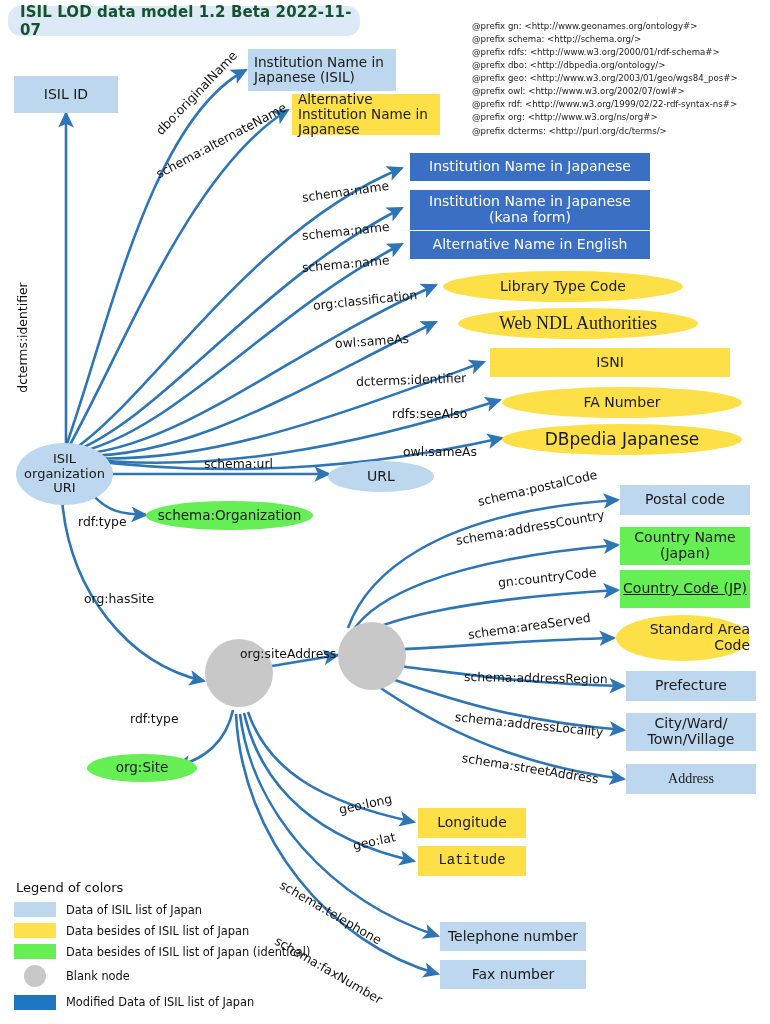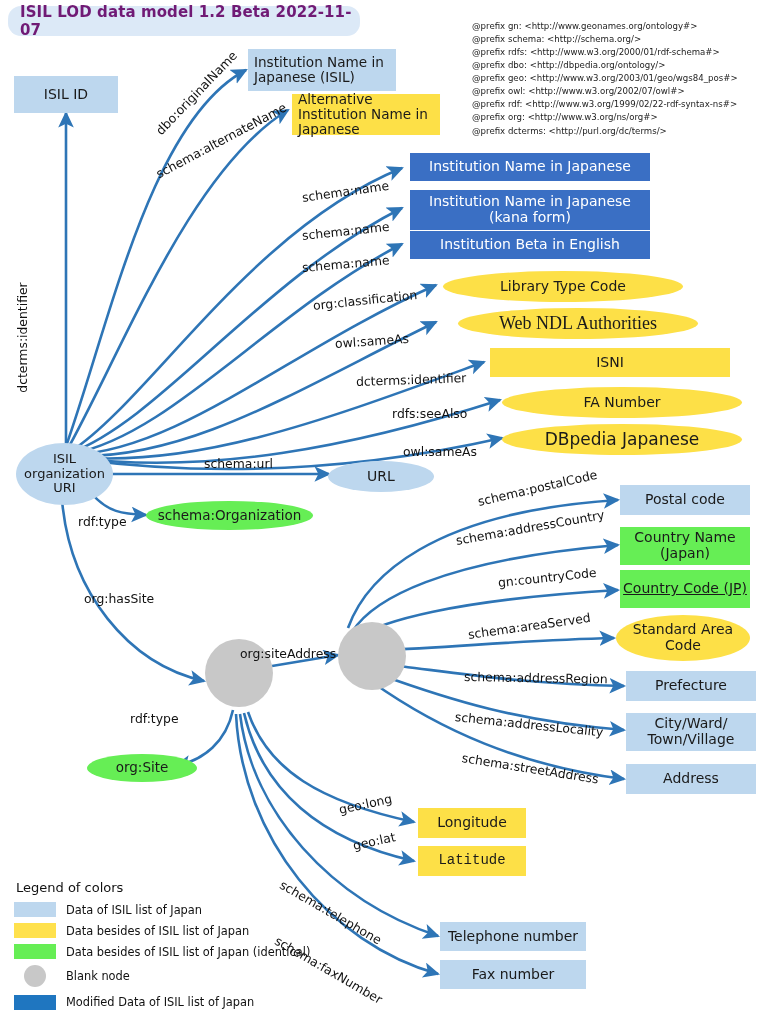--- a/index.html
+++ b/index.html
@@ -15,21 +15,21 @@
   .ell{border-radius:50%;}
 
   .c-blue{background:#bdd7ee;color:#1a1a1a;}
   .c-yellow{background:#fde047;color:#1a1a1a;}
   .c-green{background:#66ee55;color:#1a1a1a;}
   .c-dblue{background:#3a6fc4;color:#ffffff;}
   .c-gray{background:#c8c8c8;}
 
   .title{position:absolute;left:8px;top:6px;width:352px;height:30px;background:#dce9f7;
          display:flex;align-items:center;padding-left:12px;box-sizing:border-box;
-         font-weight:bold;font-size:15px;letter-spacing:.1px;color:#701a75;border-radius:13px;}
+         font-weight:bold;font-size:15px;letter-spacing:.1px;color:#14532d;border-radius:13px;}
 
   .prefixes{position:absolute;left:472px;top:20px;width:292px;font-size:8.6px;
             line-height:1.52;color:#222;white-space:nowrap;}
   .prefixes div{font-family:"DejaVu Sans","Liberation Sans",sans-serif;}
 
   .elabel{position:absolute;font-size:12.4px;color:#111;white-space:nowrap;
           transform-origin:left center;}
 
   .legend{position:absolute;left:14px;top:880px;width:262px;}
   .legend .lg-title{font-size:13px;margin:0 0 4px 2px;color:#111;}
@@ -116,21 +116,21 @@
   <div class="node rect c-blue" style="left:14px;top:76px;width:104px;height:37px;font-size:14px;">ISIL ID</div>
 
   <div class="node rect c-blue" style="left:248px;top:49px;width:148px;height:42px;font-size:13.6px;padding:4px 6px;justify-content:flex-start;text-align:left;">Institution Name in Japanese (ISIL)</div>
 
   <div class="node rect c-yellow" style="left:292px;top:94px;width:148px;height:41px;font-size:13.6px;padding:0 6px;justify-content:flex-start;text-align:left;">Alternative Institution Name in Japanese</div>
 
   <div class="node rect c-dblue" style="left:410px;top:153px;width:240px;height:28px;font-size:14px;">Institution Name in Japanese</div>
 
   <div class="node rect c-dblue" style="left:410px;top:190px;width:240px;height:40px;font-size:14px;">Institution Name in Japanese (kana form)</div>
 
-  <div class="node rect c-dblue" style="left:410px;top:231px;width:240px;height:28px;font-size:14px;">Institution Beta in English</div>
+  <div class="node rect c-dblue" style="left:410px;top:231px;width:240px;height:28px;font-size:14px;">Alternative Name in English</div>
 
   <div class="node ell c-yellow" style="left:443px;top:271px;width:240px;height:31px;font-size:14px;">Library Type Code</div>
 
   <div class="node ell c-yellow" style="left:458px;top:308px;width:240px;height:31px;font-size:18px;font-family:Liberation Serif, serif;">Web NDL Authorities</div>
 
   <div class="node rect c-yellow" style="left:490px;top:348px;width:240px;height:29px;font-size:14px;">ISNI</div>
 
   <div class="node ell c-yellow" style="left:502px;top:387px;width:240px;height:31px;font-size:14px;">FA Number</div>
 
   <div class="node ell c-yellow" style="left:502px;top:424px;width:240px;height:31px;font-size:17px;">DBpedia Japanese</div>
@@ -146,27 +146,27 @@
   <div class="node ell c-gray" style="left:205px;top:639px;width:68px;height:68px;"></div>
 
   <div class="node ell c-gray" style="left:338px;top:622px;width:68px;height:68px;"></div>
 
   <div class="node rect c-blue" style="left:620px;top:485px;width:130px;height:30px;font-size:14px;">Postal code</div>
 
   <div class="node rect c-green" style="left:620px;top:527px;width:130px;height:38px;font-size:14px;">Country Name (Japan)</div>
 
   <div class="node rect c-green" style="left:620px;top:570px;width:130px;height:38px;font-size:14px;text-decoration:underline;">Country Code (JP)</div>
 
-  <div class="node ell c-yellow" style="left:616px;top:615px;width:134px;height:46px;font-size:14px;">Standard Area Code</div>
+  <div class="node ell c-yellow" style="left:616px;top:615px;width:134px;height:46px;font-size:14px;text-align:right;">Standard Area Code</div>
 
   <div class="node rect c-blue" style="left:626px;top:671px;width:130px;height:30px;font-size:14px;">Prefecture</div>
 
   <div class="node rect c-blue" style="left:626px;top:713px;width:130px;height:38px;font-size:14px;">City/Ward/ Town/Village</div>
 
-  <div class="node rect c-blue" style="left:626px;top:764px;width:130px;height:30px;font-size:14px;">Address</div>
+  <div class="node rect c-blue" style="left:626px;top:764px;width:130px;height:30px;font-size:14px;font-family:Liberation Serif, serif;">Address</div>
 
   <div class="node rect c-yellow" style="left:418px;top:808px;width:108px;height:30px;font-size:14px;">Longitude</div>
 
   <div class="node rect c-yellow" style="left:418px;top:846px;width:108px;height:30px;font-size:14px;font-family:Liberation Mono, monospace;">Latitude</div>
 
   <div class="node rect c-blue" style="left:440px;top:922px;width:146px;height:29px;font-size:14px;">Telephone number</div>
 
   <div class="node rect c-blue" style="left:440px;top:960px;width:146px;height:29px;font-size:14px;">Fax number</div>
 
   <div class="elabel" style="left:30px;top:330px;transform:rotate(-90deg) translate(-50%,-50%);">dcterms:identifier</div>

